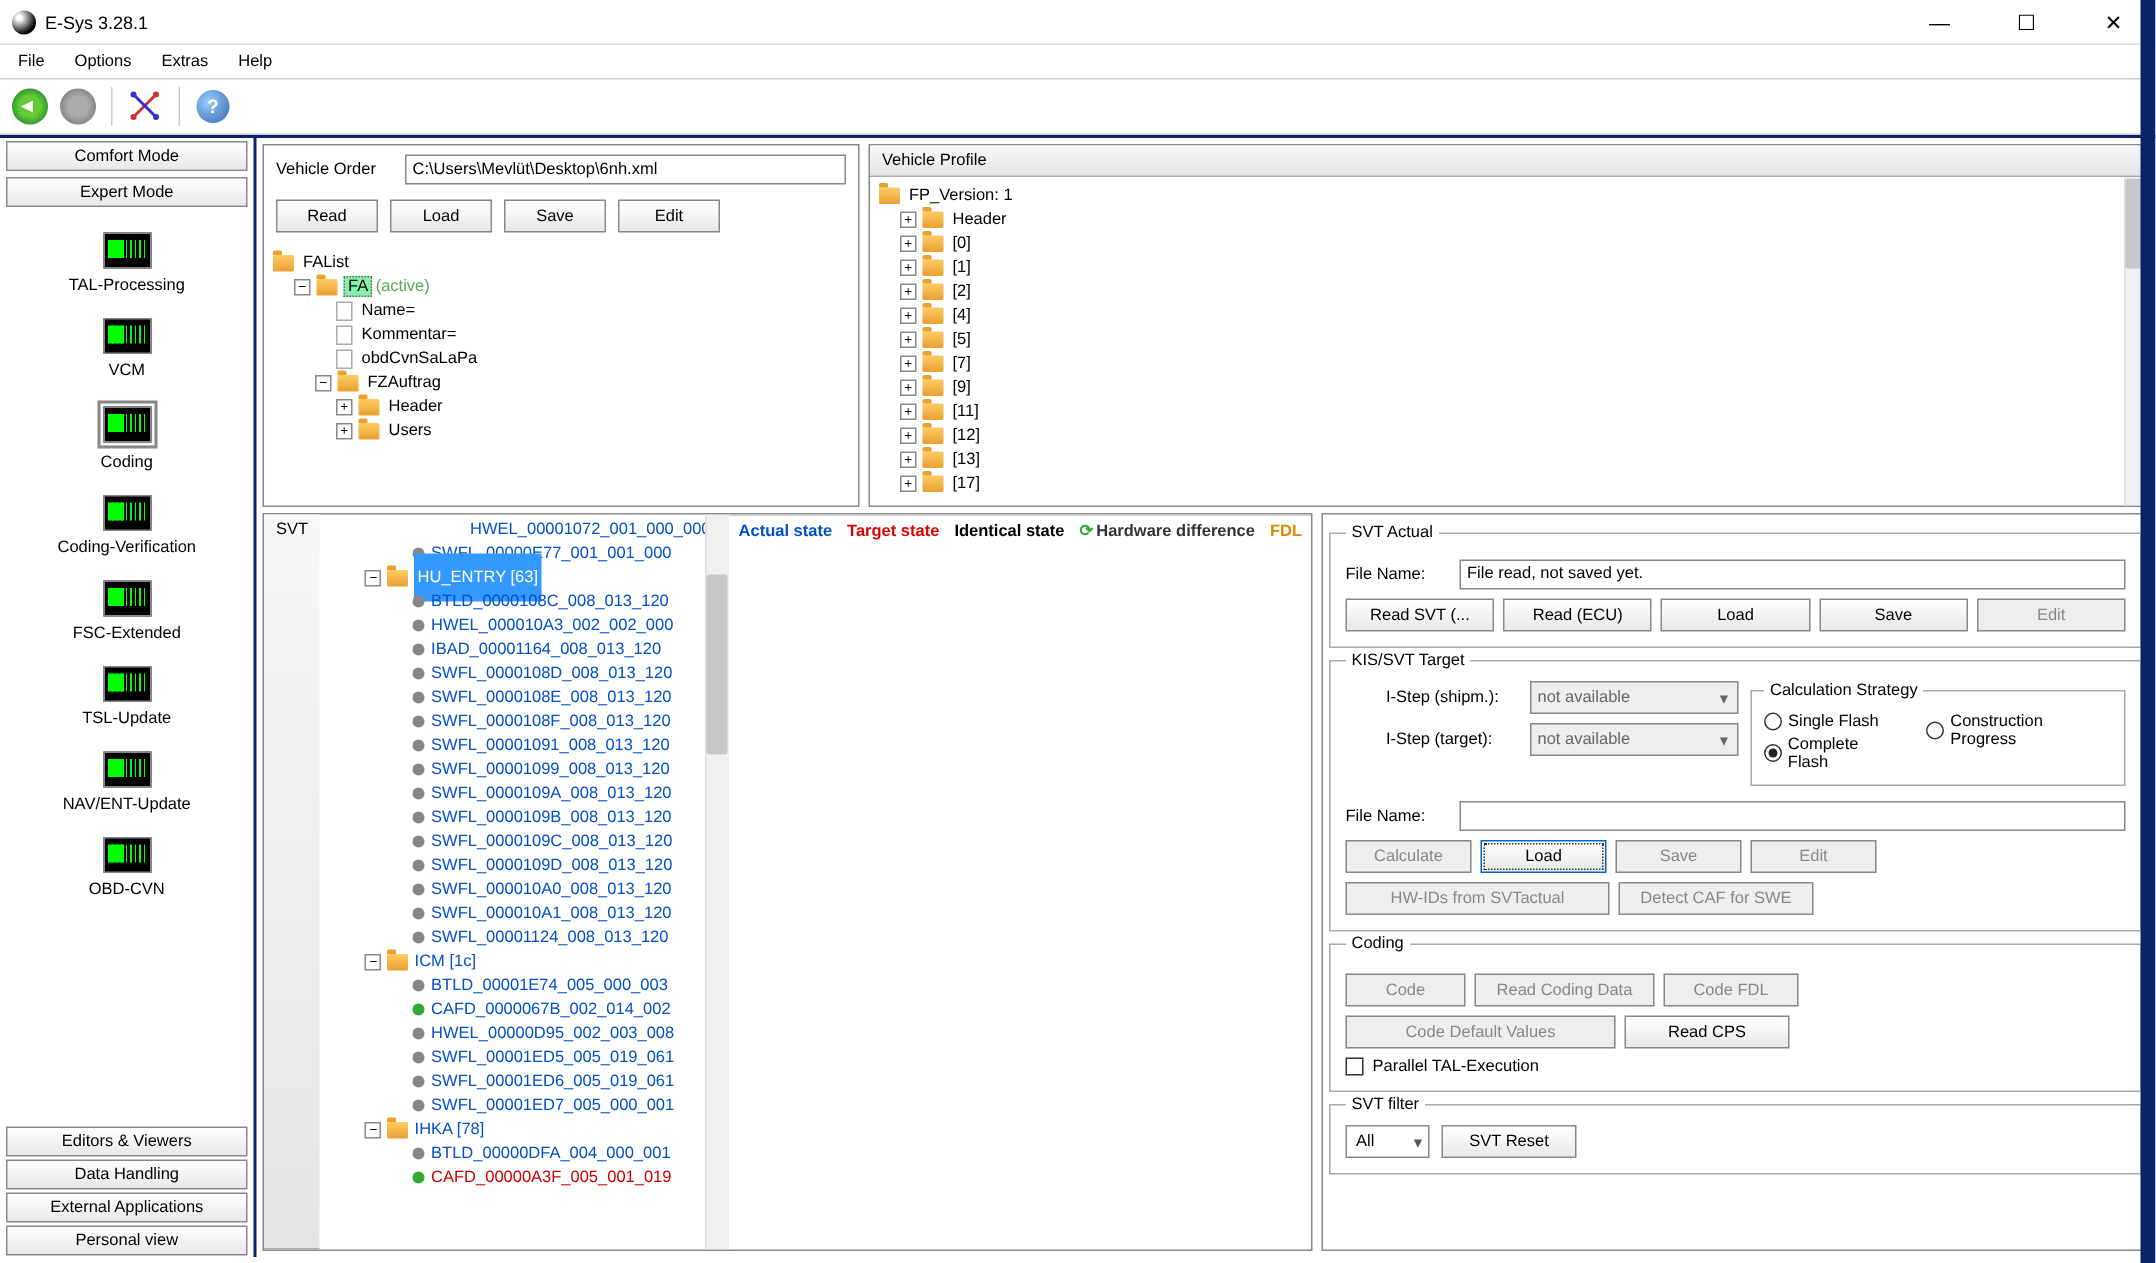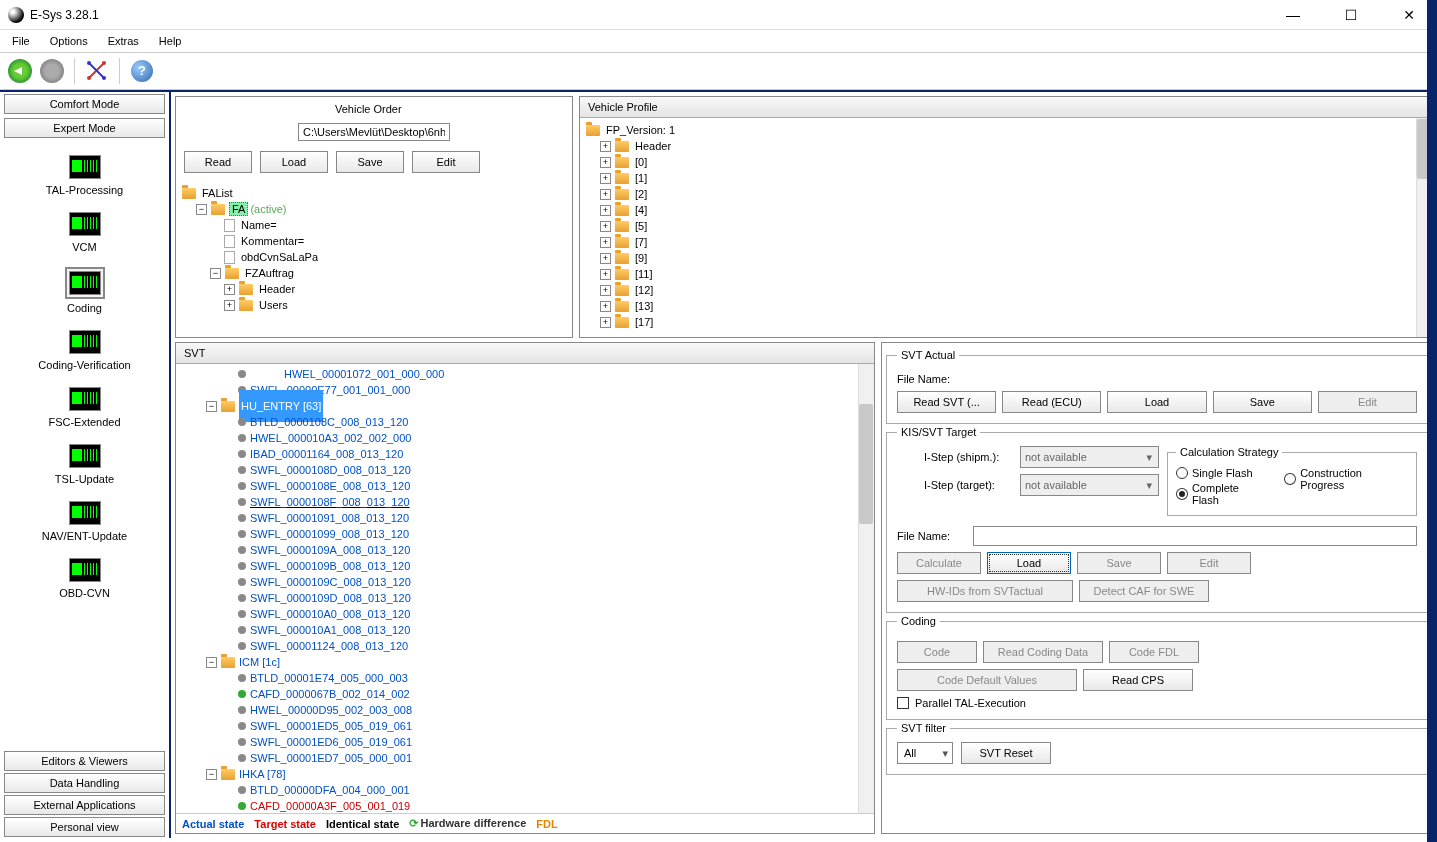--- a/index.html
+++ b/index.html
@@ -42,27 +42,27 @@
 .bottom-btn { border: 1px solid #888; margin: 1px 4px; padding: 3px 0; text-align: center; background: linear-gradient(#fff, #e8e8e8); cursor: pointer; }
 
 
 .content { flex: 1; display: flex; flex-direction: column; padding: 4px; gap: 4px; overflow: hidden; }
 .top-panels { display: flex; gap: 6px; height: 242px; }
 .bottom-panels { display: flex; gap: 6px; flex: 1; min-height: 0; }
 
 .panel { border: 1px solid #888; background: #fff; display: flex; flex-direction: column; }
 .panel-vo { width: 398px; }
 .panel-vp { flex: 1; }
-.panel-svt { flex: 1; display: flex; flex-direction: column; }
+.panel-svt { flex: 1; display: flex; flex-direction: row; }
 .panel-right { width: 552px; display: flex; flex-direction: column; gap: 2px; overflow-y: auto; padding: 6px 4px 4px 4px; border: 1px solid #888; }
 
 .panel-header { background: linear-gradient(#f8f8f8, #e4e4e4); padding: 4px 8px; border-bottom: 1px solid #aaa; }
 
 
-.vo-top { padding: 6px 8px; display: flex; align-items: center; gap: 8px; flex-direction: column; }
+.vo-top { padding: 6px 8px; display: flex; align-items: center; gap: 8px; }
 .vo-top label { width: 78px; }
 .vo-top input { flex: 1; border: 1px solid #888; padding: 2px 4px; height: 20px; }
 .vo-btns { display: flex; gap: 8px; padding: 4px 8px 8px 8px; }
 .vo-btns button { width: 68px; height: 22px; border: 1px solid #888; background: linear-gradient(#fff,#e8e8e8); cursor: pointer; }
 
 
 .tree { flex: 1; overflow: auto; padding: 4px 6px; position: relative; }
 .tree-node { display: flex; align-items: center; height: 16px; white-space: nowrap; }
 .tree-toggle { width: 11px; height: 11px; border: 1px solid #888; background: #fff; margin-right: 4px; text-align: center; line-height: 8px; font-size: 9px; cursor: pointer; }
 .folder-icon { width: 14px; height: 11px; background: linear-gradient(#fc6,#e8a030); border-radius: 1px; margin-right: 4px; display: inline-block; position: relative; }
@@ -402,21 +402,21 @@
                 <span class="svt-text-blue">IBAD_00001164_008_013_120</span>
               </div>
               <div class="svt-row" style="padding-left: 56px;">
                 <span class="dot dot-gray"></span>
                 <span class="svt-text-blue">SWFL_0000108D_008_013_120</span>
               </div>
               <div class="svt-row" style="padding-left: 56px;">
                 <span class="dot dot-gray"></span>
                 <span class="svt-text-blue">SWFL_0000108E_008_013_120</span>
               </div>
-              <div class="svt-row" style="padding-left: 56px; text-decoration: underline;">
+              <div class="svt-row" style="padding-left: 56px;">
                 <span class="dot dot-gray"></span>
                 <span class="svt-text-blue">SWFL_0000108F_008_013_120</span>
               </div>
               <div class="svt-row" style="padding-left: 56px;">
                 <span class="dot dot-gray"></span>
                 <span class="svt-text-blue">SWFL_00001091_008_013_120</span>
               </div>
               <div class="svt-row" style="padding-left: 56px;">
                 <span class="dot dot-gray"></span>
                 <span class="svt-text-blue">SWFL_00001099_008_013_120</span>
@@ -504,20 +504,21 @@
           <span class="lg-orange">FDL</span>
         </div>
       </div>
 
       <div class="panel-right">
 
         <fieldset>
           <legend>SVT Actual</legend>
           <div class="fs-row">
             <label>File Name:</label>
+            <div class="wide-input">File read, not saved yet.</div>
           </div>
           <div class="btn-row">
             <button class="fs-btn">Read SVT (...</button>
             <button class="fs-btn">Read (ECU)</button>
             <button class="fs-btn">Load</button>
             <button class="fs-btn">Save</button>
             <button class="fs-btn disabled">Edit</button>
           </div>
         </fieldset>
 

